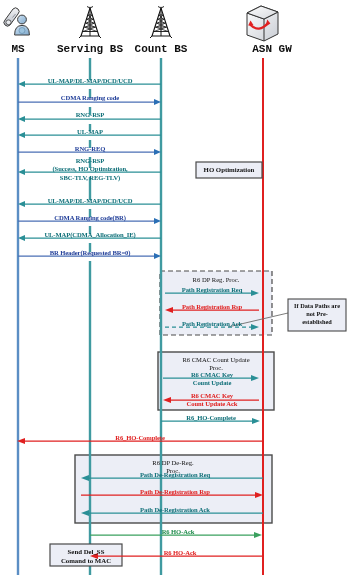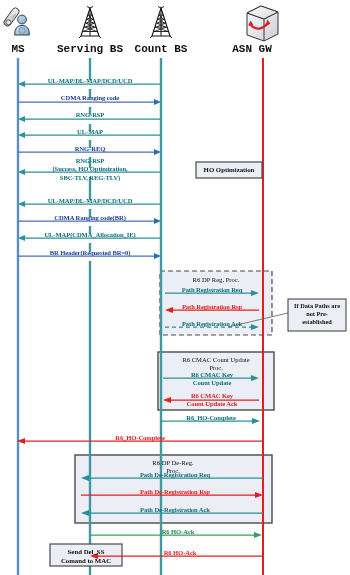--- a/index.html
+++ b/index.html
@@ -106,21 +106,21 @@
       <path d="M0,10 L14,3 L31,9 L17,16 Z" fill="url(#gTop)" stroke="#333" stroke-width="1"></path>
       <path d="M3,21.5 Q12,30.5 21,20" fill="none" stroke="#e02020" stroke-width="2.4"></path>
       <path d="M3.5,17.5 L1.2,22.4 L6.6,22.2 Z" fill="#e02020"></path>
       <path d="M18.6,23.6 L23.4,20.6 L20.2,16.4 Z" fill="#e02020"></path>
     </g>
   </svg>
 
   <div class="hdr-label" style="left:18px;top:43px;">MS</div>
   <div class="hdr-label" style="left:90px;top:43px;">Serving BS</div>
   <div class="hdr-label" style="left:161px;top:43px;">Count BS</div>
-  <div class="hdr-label" style="left:252px;top:43px;">ASN GW</div>
+  <div class="hdr-label" style="left:272px;top:43px;">ASN GW</div>
 
   <svg width="350" height="575">
 
     <rect x="160" y="271" width="112" height="64" fill="#eceef6" stroke="#4a4a4a" stroke-width="1.2" stroke-dasharray="5,3"></rect>
     <rect x="158" y="352" width="116" height="58" fill="#eceef6" stroke="#4a4a4a" stroke-width="1.4"></rect>
     <rect x="75" y="455" width="197" height="68" fill="#eceef6" stroke="#4a4a4a" stroke-width="1.4"></rect>
 
     <line x1="18" y1="58" x2="18" y2="575" stroke="#5b8ec4" stroke-width="2.4"></line>
     <line x1="90" y1="58" x2="90" y2="575" stroke="#3f9aa0" stroke-width="2.4"></line>
     <line x1="161" y1="58" x2="161" y2="575" stroke="#3f9aa0" stroke-width="2.4"></line>

